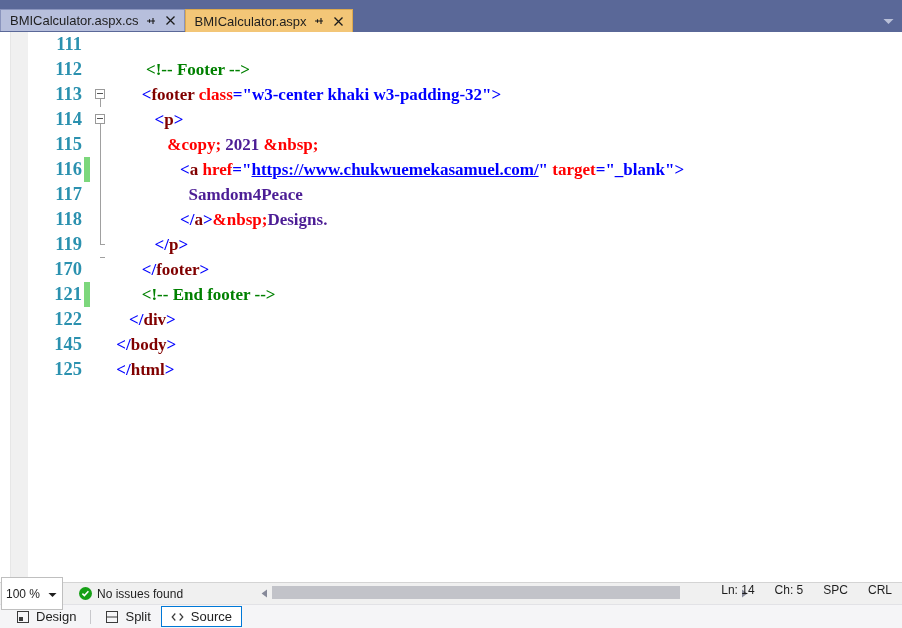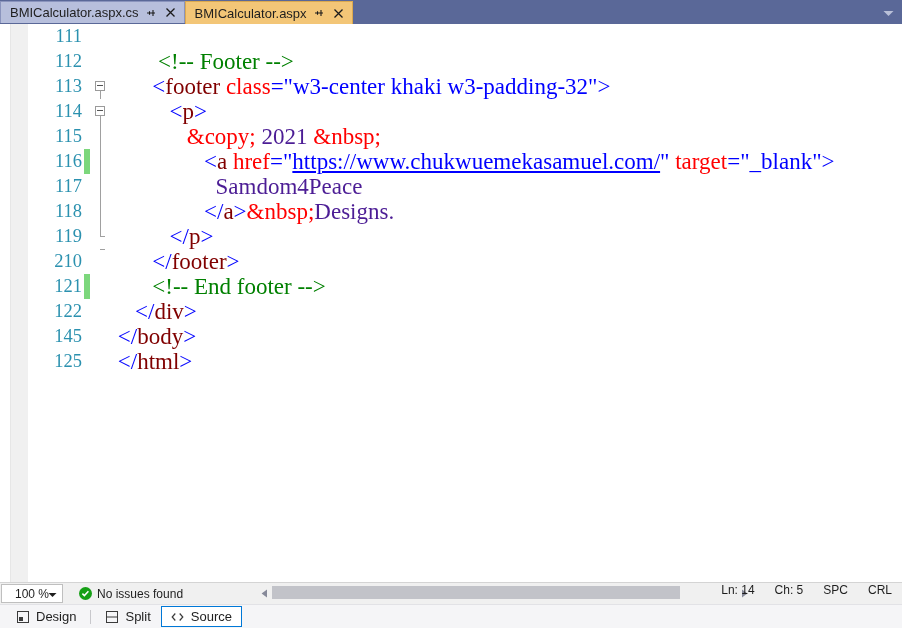--- a/index.html
+++ b/index.html
@@ -21,21 +21,21 @@
     width: 902px;
     height: 628px;
     display: flex;
     flex-direction: column;
     background: #ffffff;
   }
 
   
   .tabstrip {
     position: relative;
-    height: 24px;
+    height: 32px;
     background: #5a6898;
     display: flex;
     align-items: flex-end;
     flex: 0 0 auto;
     padding: 0;
   }
   .tab {
     height: 22px;
     display: flex;
     align-items: center;
@@ -114,20 +114,21 @@
     font-family: "Liberation Serif", serif;
     font-size: 18.5px;
     line-height: 25px;
     background: #ffffff;
   }
   .code-line {
     display: flex;
     align-items: flex-start;
     height: 25px;
     white-space: pre;
+    font-weight: bold;
   }
   .lnum {
     width: 54px;
     flex: 0 0 auto;
     text-align: right;
     color: #2b91af;
     font-family: "Liberation Serif", serif;
     font-size: 18.5px;
     line-height: 25px;
     user-select: none;
@@ -202,21 +203,21 @@
     left: 10px;
     top: 12px;
     width: 1px;
     height: 13px;
     background: #a0a0a0;
   }
   .code-text {
     flex: 1 1 auto;
     white-space: pre;
     font-family: "Liberation Serif", serif;
-    font-size: 23px;
+    font-size: 17px;
     line-height: 25px;
     color: #000000;
   }
 
   
   .t-bracket { color: #0000ff; }
   .t-tag     { color: #800000; }
   .t-attr    { color: #ff0000; }
   .t-quote   { color: #0000ff; }
   .t-comment { color: #008000; }
@@ -232,29 +233,29 @@
     border-top: 1px solid #d4d4d4;
     display: flex;
     align-items: center;
     font-size: 12px;
     font-family: "Liberation Sans", sans-serif;
     color: #1e1e1e;
     position: relative;
   }
   .zoom-combo {
     width: 62px;
-    height: 19px;
+    height: 33px;
     margin-left: 1px;
     background: #ffffff;
     border: 1px solid #bfbfbf;
     display: flex;
     align-items: center;
     box-sizing: border-box;
     font-size: 12px;
-    padding-left: 13px;
+    padding-left: 4px;
     position: relative;
   }
   .zoom-combo .arrow {
     position: absolute;
     right: 5px;
     top: 50%;
     transform: translateY(-50%);
   }
   .issues {
     display: flex;
@@ -409,21 +410,21 @@
     <div class="code-area" id="code-area">
         <div class="code-line"><span class="lnum">111</span><span class="change-bar"></span><span class="fold-col"></span><span class="code-text"></span></div>
         <div class="code-line"><span class="lnum">112</span><span class="change-bar"></span><span class="fold-col"></span><span class="code-text"><span class="t-comment">        &lt;!-- Footer --&gt;</span></span></div>
         <div class="code-line"><span class="lnum">113</span><span class="change-bar"></span><span class="fold-col"><span class="guide-lower"></span><span class="fold-box"></span></span><span class="code-text"><span class="t-bracket">       &lt;</span><span class="t-tag">footer</span><span class="t-text"> </span><span class="t-attr">class</span><span class="t-bracket">=</span><span class="t-quote">"w3-center khaki w3-padding-32"</span><span class="t-bracket">&gt;</span></span></div>
         <div class="code-line"><span class="lnum">114</span><span class="change-bar"></span><span class="fold-col"><span class="guide-lower"></span><span class="fold-box"></span></span><span class="code-text"><span class="t-bracket">          &lt;</span><span class="t-tag">p</span><span class="t-bracket">&gt;</span></span></div>
         <div class="code-line"><span class="lnum">115</span><span class="change-bar"></span><span class="fold-col"><span class="guide"></span></span><span class="code-text"><span class="t-entity">             &amp;copy;</span><span class="t-text"> 2021 </span><span class="t-entity">&amp;nbsp;</span></span></div>
         <div class="code-line"><span class="lnum">116</span><span class="change-bar changed"></span><span class="fold-col"><span class="guide"></span></span><span class="code-text"><span class="t-bracket">                &lt;</span><span class="t-tag">a</span><span class="t-text"> </span><span class="t-attr">href</span><span class="t-bracket">=</span><span class="t-quote">"</span><span class="t-link">https://www.chukwuemekasamuel.com/</span><span class="t-quote">"</span><span class="t-text"> </span><span class="t-attr">target</span><span class="t-bracket">=</span><span class="t-quote">"_blank"</span><span class="t-bracket">&gt;</span></span></div>
         <div class="code-line"><span class="lnum">117</span><span class="change-bar"></span><span class="fold-col"><span class="guide"></span></span><span class="code-text"><span class="t-text">                  Samdom4Peace</span></span></div>
         <div class="code-line"><span class="lnum">118</span><span class="change-bar"></span><span class="fold-col"><span class="guide"></span></span><span class="code-text"><span class="t-bracket">                &lt;/</span><span class="t-tag">a</span><span class="t-bracket">&gt;</span><span class="t-entity">&amp;nbsp;</span><span class="t-text">Designs.</span></span></div>
         <div class="code-line"><span class="lnum">119</span><span class="change-bar"></span><span class="fold-col"><span class="guide-end"></span><span class="guide-tick"></span></span><span class="code-text"><span class="t-bracket">          &lt;/</span><span class="t-tag">p</span><span class="t-bracket">&gt;</span></span></div>
-        <div class="code-line"><span class="lnum">210</span><span class="change-bar"></span><span class="fold-col"><span class="guide-tick-top"></span></span><span class="code-text"><span class="t-bracket">       &lt;/</span><span class="t-tag">footer</span><span class="t-bracket">&gt;</span></span></div>
+        <div class="code-line"><span class="lnum">170</span><span class="change-bar"></span><span class="fold-col"><span class="guide-tick-top"></span></span><span class="code-text"><span class="t-bracket">       &lt;/</span><span class="t-tag">footer</span><span class="t-bracket">&gt;</span></span></div>
         <div class="code-line"><span class="lnum">121</span><span class="change-bar changed"></span><span class="fold-col"></span><span class="code-text"><span class="t-comment">       &lt;!-- End footer --&gt;</span></span></div>
         <div class="code-line"><span class="lnum">122</span><span class="change-bar"></span><span class="fold-col"></span><span class="code-text"><span class="t-bracket">    &lt;/</span><span class="t-tag">div</span><span class="t-bracket">&gt;</span></span></div>
         <div class="code-line"><span class="lnum">145</span><span class="change-bar"></span><span class="fold-col"></span><span class="code-text"><span class="t-bracket"> &lt;/</span><span class="t-tag">body</span><span class="t-bracket">&gt;</span></span></div>
         <div class="code-line"><span class="lnum">125</span><span class="change-bar"></span><span class="fold-col"></span><span class="code-text"><span class="t-bracket"> &lt;/</span><span class="t-tag">html</span><span class="t-bracket">&gt;</span></span></div>
       </div>
   </div>
 
   <div class="statusbar">
     <div class="zoom-combo">
       <span>100 %</span>

